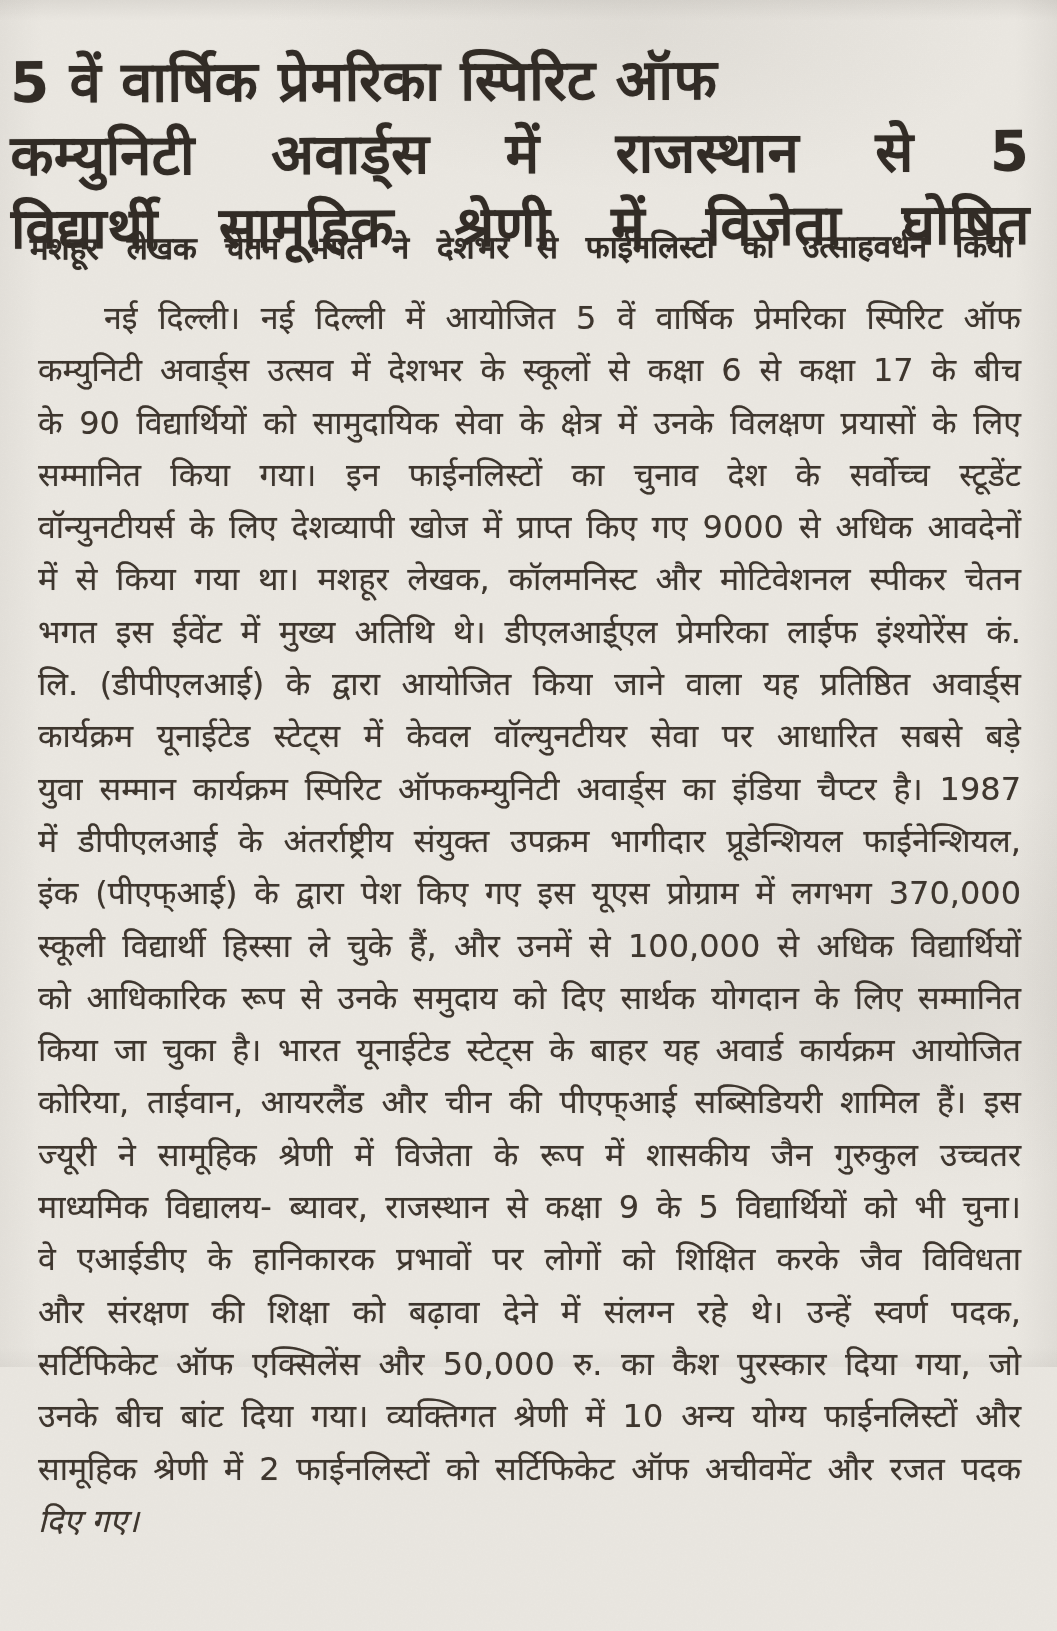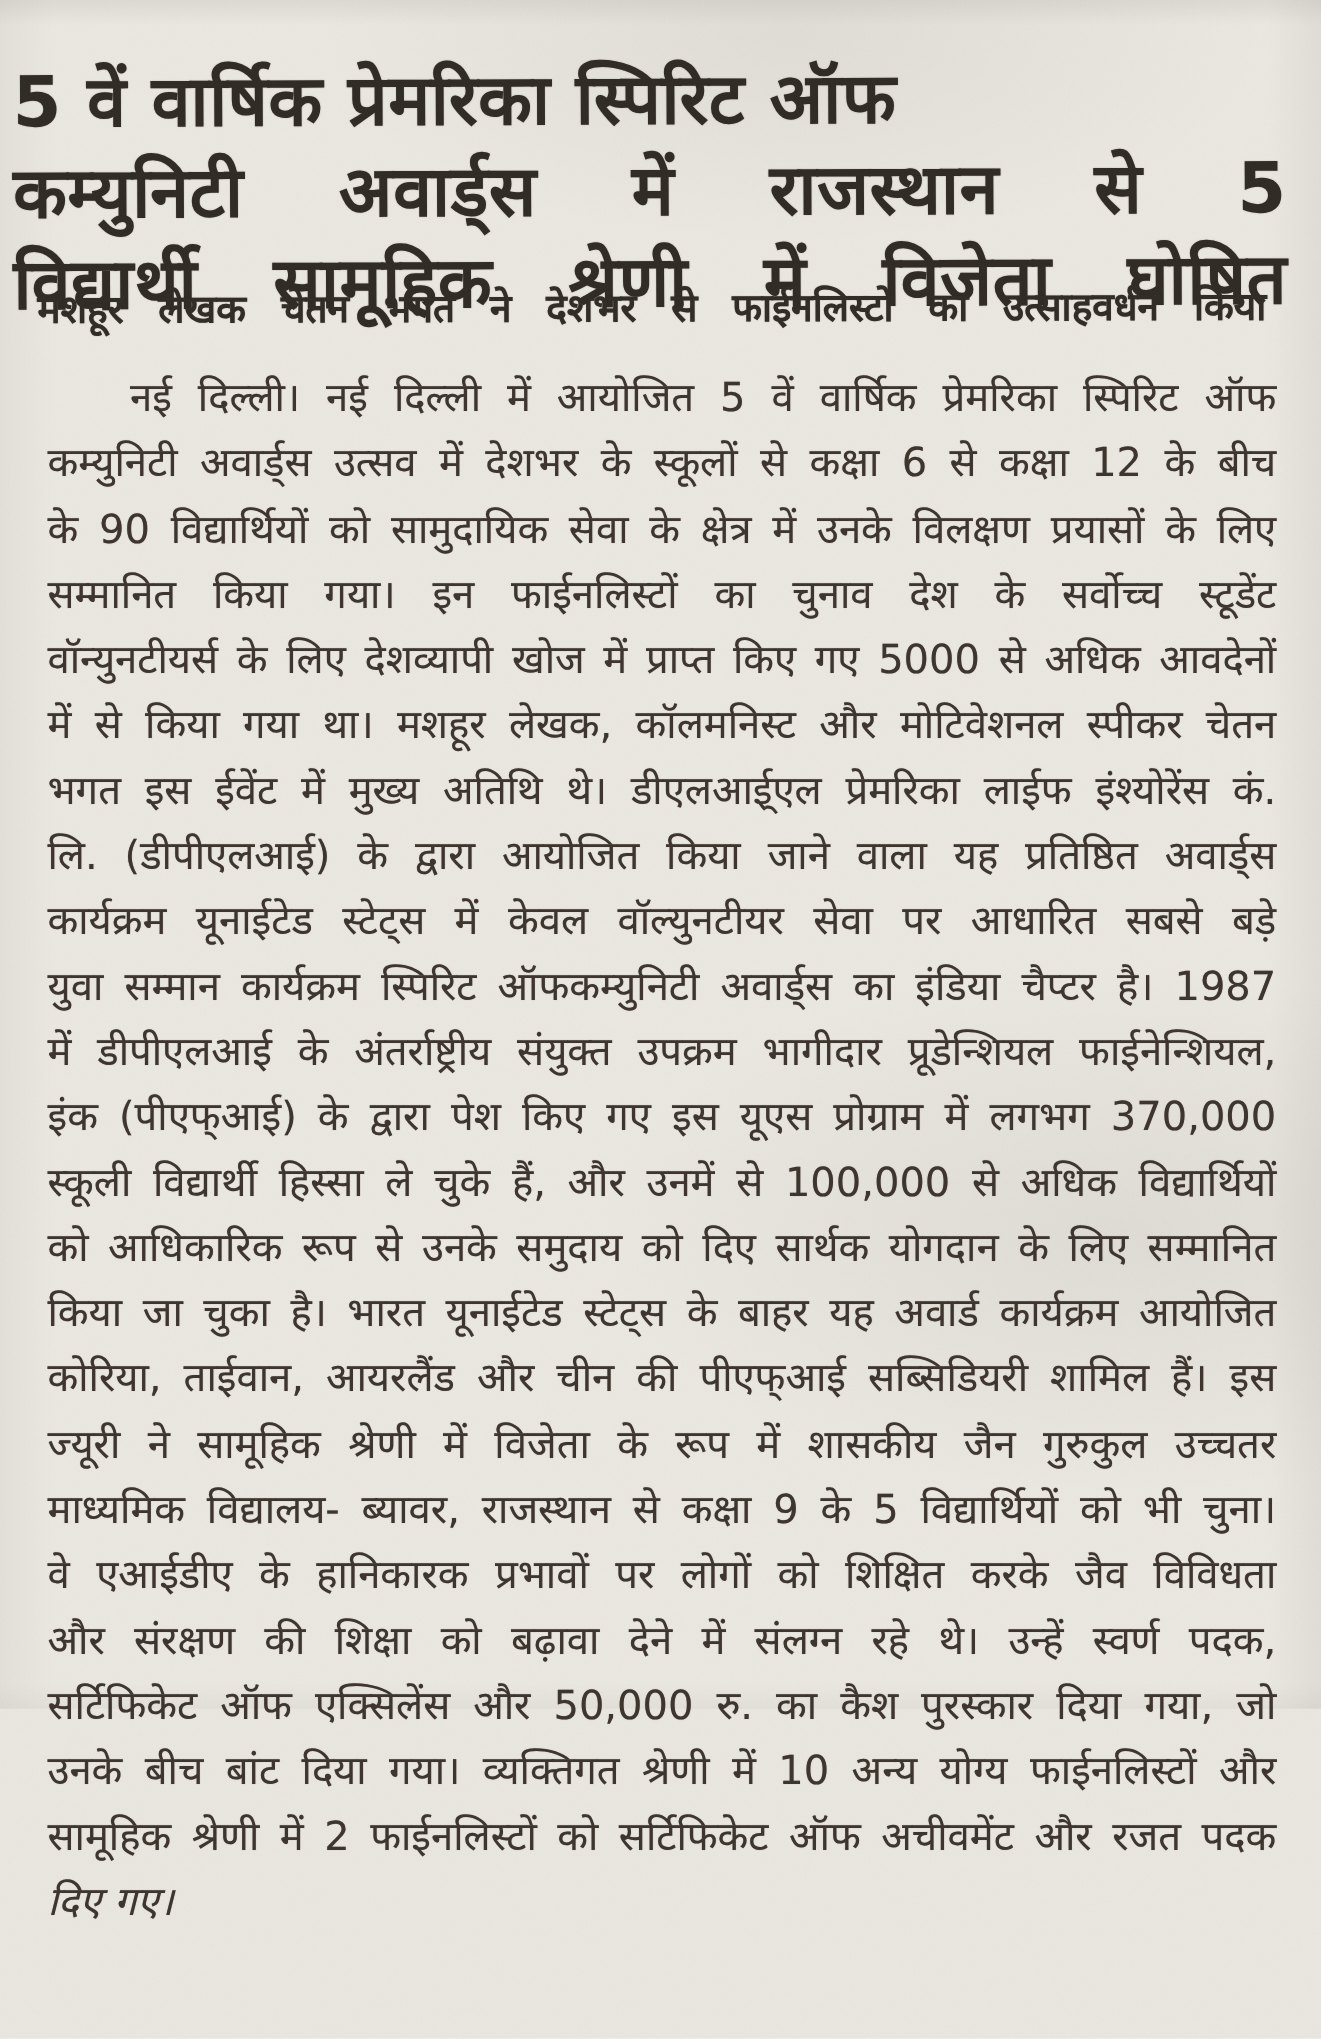--- a/index.html
+++ b/index.html
@@ -93,24 +93,24 @@
   <h1 class="headline">
     <div class="hl-line">5 वें वार्षिक प्रेमरिका स्पिरिट ऑफ</div>
     <div class="hl-line stretch">कम्युनिटी अवार्ड्स में राजस्थान से 5</div>
     <div class="hl-line stretch">विद्यार्थी सामूहिक श्रेणी में विजेता घोषित</div>
   </h1>
 
   <div class="subheadline">मशहूर लेखक चेतन भगत ने देशभर से फाईनलिस्टों का उत्साहवर्धन किया</div>
 
   <div class="article-body">
     <div class="body-line first">नई दिल्ली। नई दिल्ली में आयोजित 5 वें वार्षिक प्रेमरिका स्पिरिट ऑफ</div>
-    <div class="body-line">कम्युनिटी अवार्ड्स उत्सव में देशभर के स्कूलों से कक्षा 6 से कक्षा 12 के बीच</div>
+    <div class="body-line">कम्युनिटी अवार्ड्स उत्सव में देशभर के स्कूलों से कक्षा 6 से कक्षा 17 के बीच</div>
     <div class="body-line">के 90 विद्यार्थियों को सामुदायिक सेवा के क्षेत्र में उनके विलक्षण प्रयासों के लिए</div>
     <div class="body-line">सम्मानित किया गया। इन फाईनलिस्टों का चुनाव देश के सर्वोच्च स्टूडेंट</div>
-    <div class="body-line">वॉन्युनटीयर्स के लिए देशव्यापी खोज में प्राप्त किए गए 5000 से अधिक आवदेनों</div>
+    <div class="body-line">वॉन्युनटीयर्स के लिए देशव्यापी खोज में प्राप्त किए गए 9000 से अधिक आवदेनों</div>
     <div class="body-line">में से किया गया था। मशहूर लेखक, कॉलमनिस्ट और मोटिवेशनल स्पीकर चेतन</div>
     <div class="body-line">भगत इस ईवेंट में मुख्य अतिथि थे। डीएलआई्एल प्रेमरिका लाईफ इंश्योरेंस कं.</div>
     <div class="body-line">लि. (डीपीएलआई) के द्वारा आयोजित किया जाने वाला यह प्रतिष्ठित अवार्ड्स</div>
     <div class="body-line">कार्यक्रम यूनाईटेड स्टेट्स में केवल वॉल्युनटीयर सेवा पर आधारित सबसे बड़े</div>
     <div class="body-line">युवा सम्मान कार्यक्रम स्पिरिट ऑफकम्युनिटी अवार्ड्स का इंडिया चैप्टर है। 1987</div>
     <div class="body-line">में डीपीएलआई के अंतर्राष्ट्रीय संयुक्त उपक्रम भागीदार प्रूडेन्शियल फाईनेन्शियल,</div>
     <div class="body-line">इंक (पीएफ्आई) के द्वारा पेश किए गए इस यूएस प्रोग्राम में लगभग 370,000</div>
     <div class="body-line">स्कूली विद्यार्थी हिस्सा ले चुके हैं, और उनमें से 100,000 से अधिक विद्यार्थियों</div>
     <div class="body-line">को आधिकारिक रूप से उनके समुदाय को दिए सार्थक योगदान के लिए सम्मानित</div>
     <div class="body-line">किया जा चुका है। भारत यूनाईटेड स्टेट्स के बाहर यह अवार्ड कार्यक्रम आयोजित</div>

